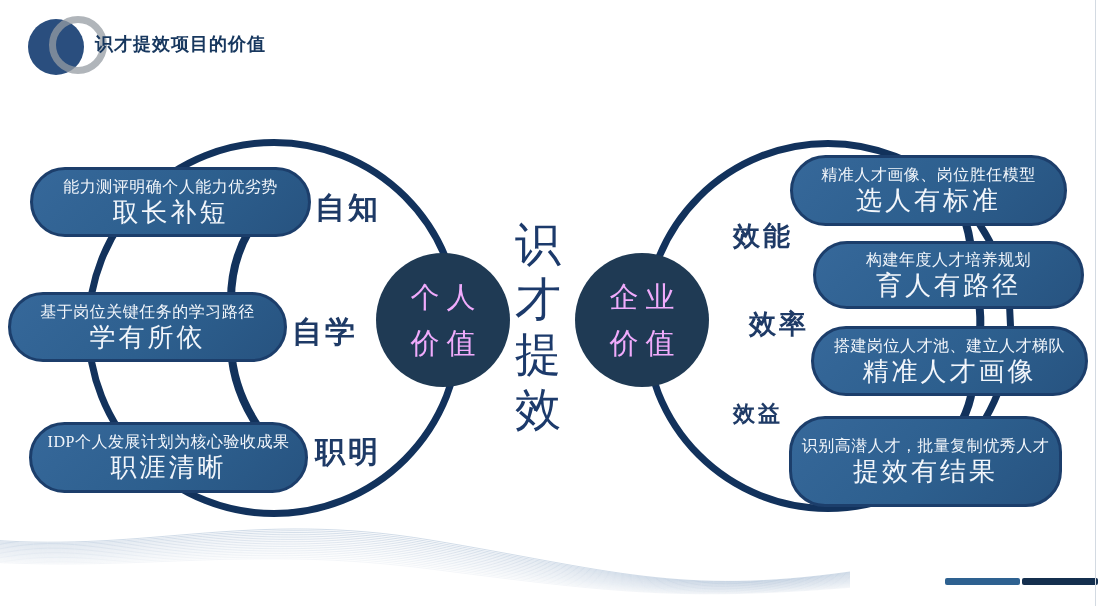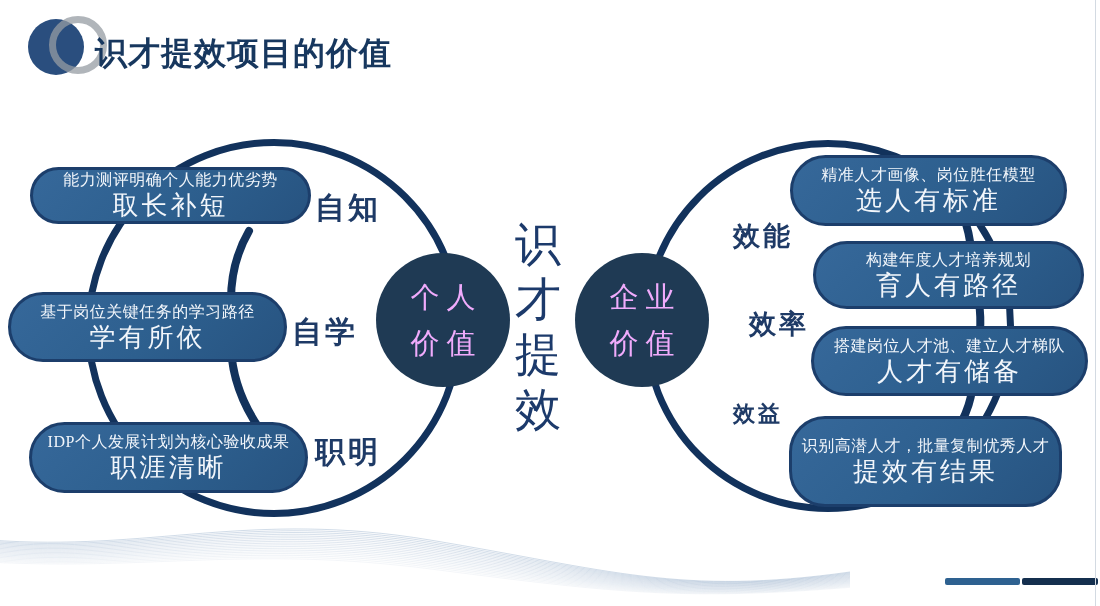--- a/index.html
+++ b/index.html
@@ -3,36 +3,36 @@
 <meta charset="utf-8">
 <style>
   html,body{margin:0;padding:0;background:#ffffff;}
   .slide{position:relative;width:1100px;height:606px;background:#ffffff;overflow:hidden;
          font-family:"Liberation Sans",sans-serif;}
   
   .logo-circle{position:absolute;left:28px;top:19px;width:56px;height:56px;border-radius:50%;
                background:#2a4e7e;}
   .logo-ring{position:absolute;left:49px;top:16px;width:44px;height:44px;border-radius:50%;
              border:7px solid rgba(150,156,163,0.75);background:transparent;}
-  .page-title{position:absolute;left:95px;top:32px;font-size:32px;font-weight:700;color:#17375e;
+  .page-title{position:absolute;left:95px;top:32px;font-size:18px;font-weight:700;color:#17375e;
               letter-spacing:1px;font-family:"Liberation Sans",sans-serif;}
   
   .ring{position:absolute;border:7px solid #12325c;border-radius:50%;background:transparent;}
   .ring-left{left:85px;top:139px;width:364px;height:364px;}
   .ring-right{left:642px;top:140px;width:358px;height:358px;}
   
   .connector-layer{position:absolute;left:0;top:0;width:1100px;height:606px;pointer-events:none;}
   
   .pill{position:absolute;border:3px solid #1c3e6b;border-radius:36px;
         background:linear-gradient(135deg,#36689a 0%,#2d5f8e 55%,#275380 100%);
         color:#f2f6fb;display:flex;flex-direction:column;align-items:center;justify-content:center;
         text-align:center;box-sizing:border-box;font-family:"Liberation Serif",serif;}
   .pill .desc{font-size:16px;line-height:19px;white-space:nowrap;letter-spacing:0.5px;}
   .pill .result{font-size:26px;line-height:30px;letter-spacing:3px;margin-top:2px;}
-  .pill-l1{left:30px;top:167px;width:281px;height:57px;text-align:right;}
+  .pill-l1{left:30px;top:167px;width:281px;height:70px;text-align:right;}
   .pill-l2{left:8px;top:292px;width:279px;height:70px;}
   .pill-l3{left:29px;top:413px;width:279px;height:71px;margin-top:9px;}
   .pill-r1{left:790px;top:155px;width:277px;height:71px;}
   .pill-r2{left:813px;top:241px;width:271px;height:68px;}
   .pill-r3{left:811px;top:326px;width:277px;height:70px;}
   .pill-r4{left:789px;top:416px;width:273px;height:91px;}
   
   .tag{position:absolute;font-size:30px;font-weight:600;color:#1e3a66;letter-spacing:3px;
        font-family:"Liberation Serif",serif;}
   .tag-l1{left:315px;top:188px;font-family:Liberation Mono, monospace;}
@@ -120,21 +120,21 @@
   <div class="pill pill-r2">
     <div class="desc">构建年度人才培养规划</div>
     <div class="result">育人有路径</div>
   </div>
   <div class="pill pill-r1">
     <div class="desc">精准人才画像、岗位胜任模型</div>
     <div class="result">选人有标准</div>
   </div>
   <div class="pill pill-r3">
     <div class="desc">搭建岗位人才池、建立人才梯队</div>
-    <div class="result">人才有储备</div>
+    <div class="result">精准人才画像</div>
   </div>
   <div class="pill pill-r4">
     <div class="desc">识别高潜人才，批量复制优秀人才</div>
     <div class="result">提效有结果</div>
   </div>
 
   <div class="tag tag-r1">效能</div>
   <div class="tag tag-r2">效率</div>
   <div class="tag tag-r3">效益</div>
 

